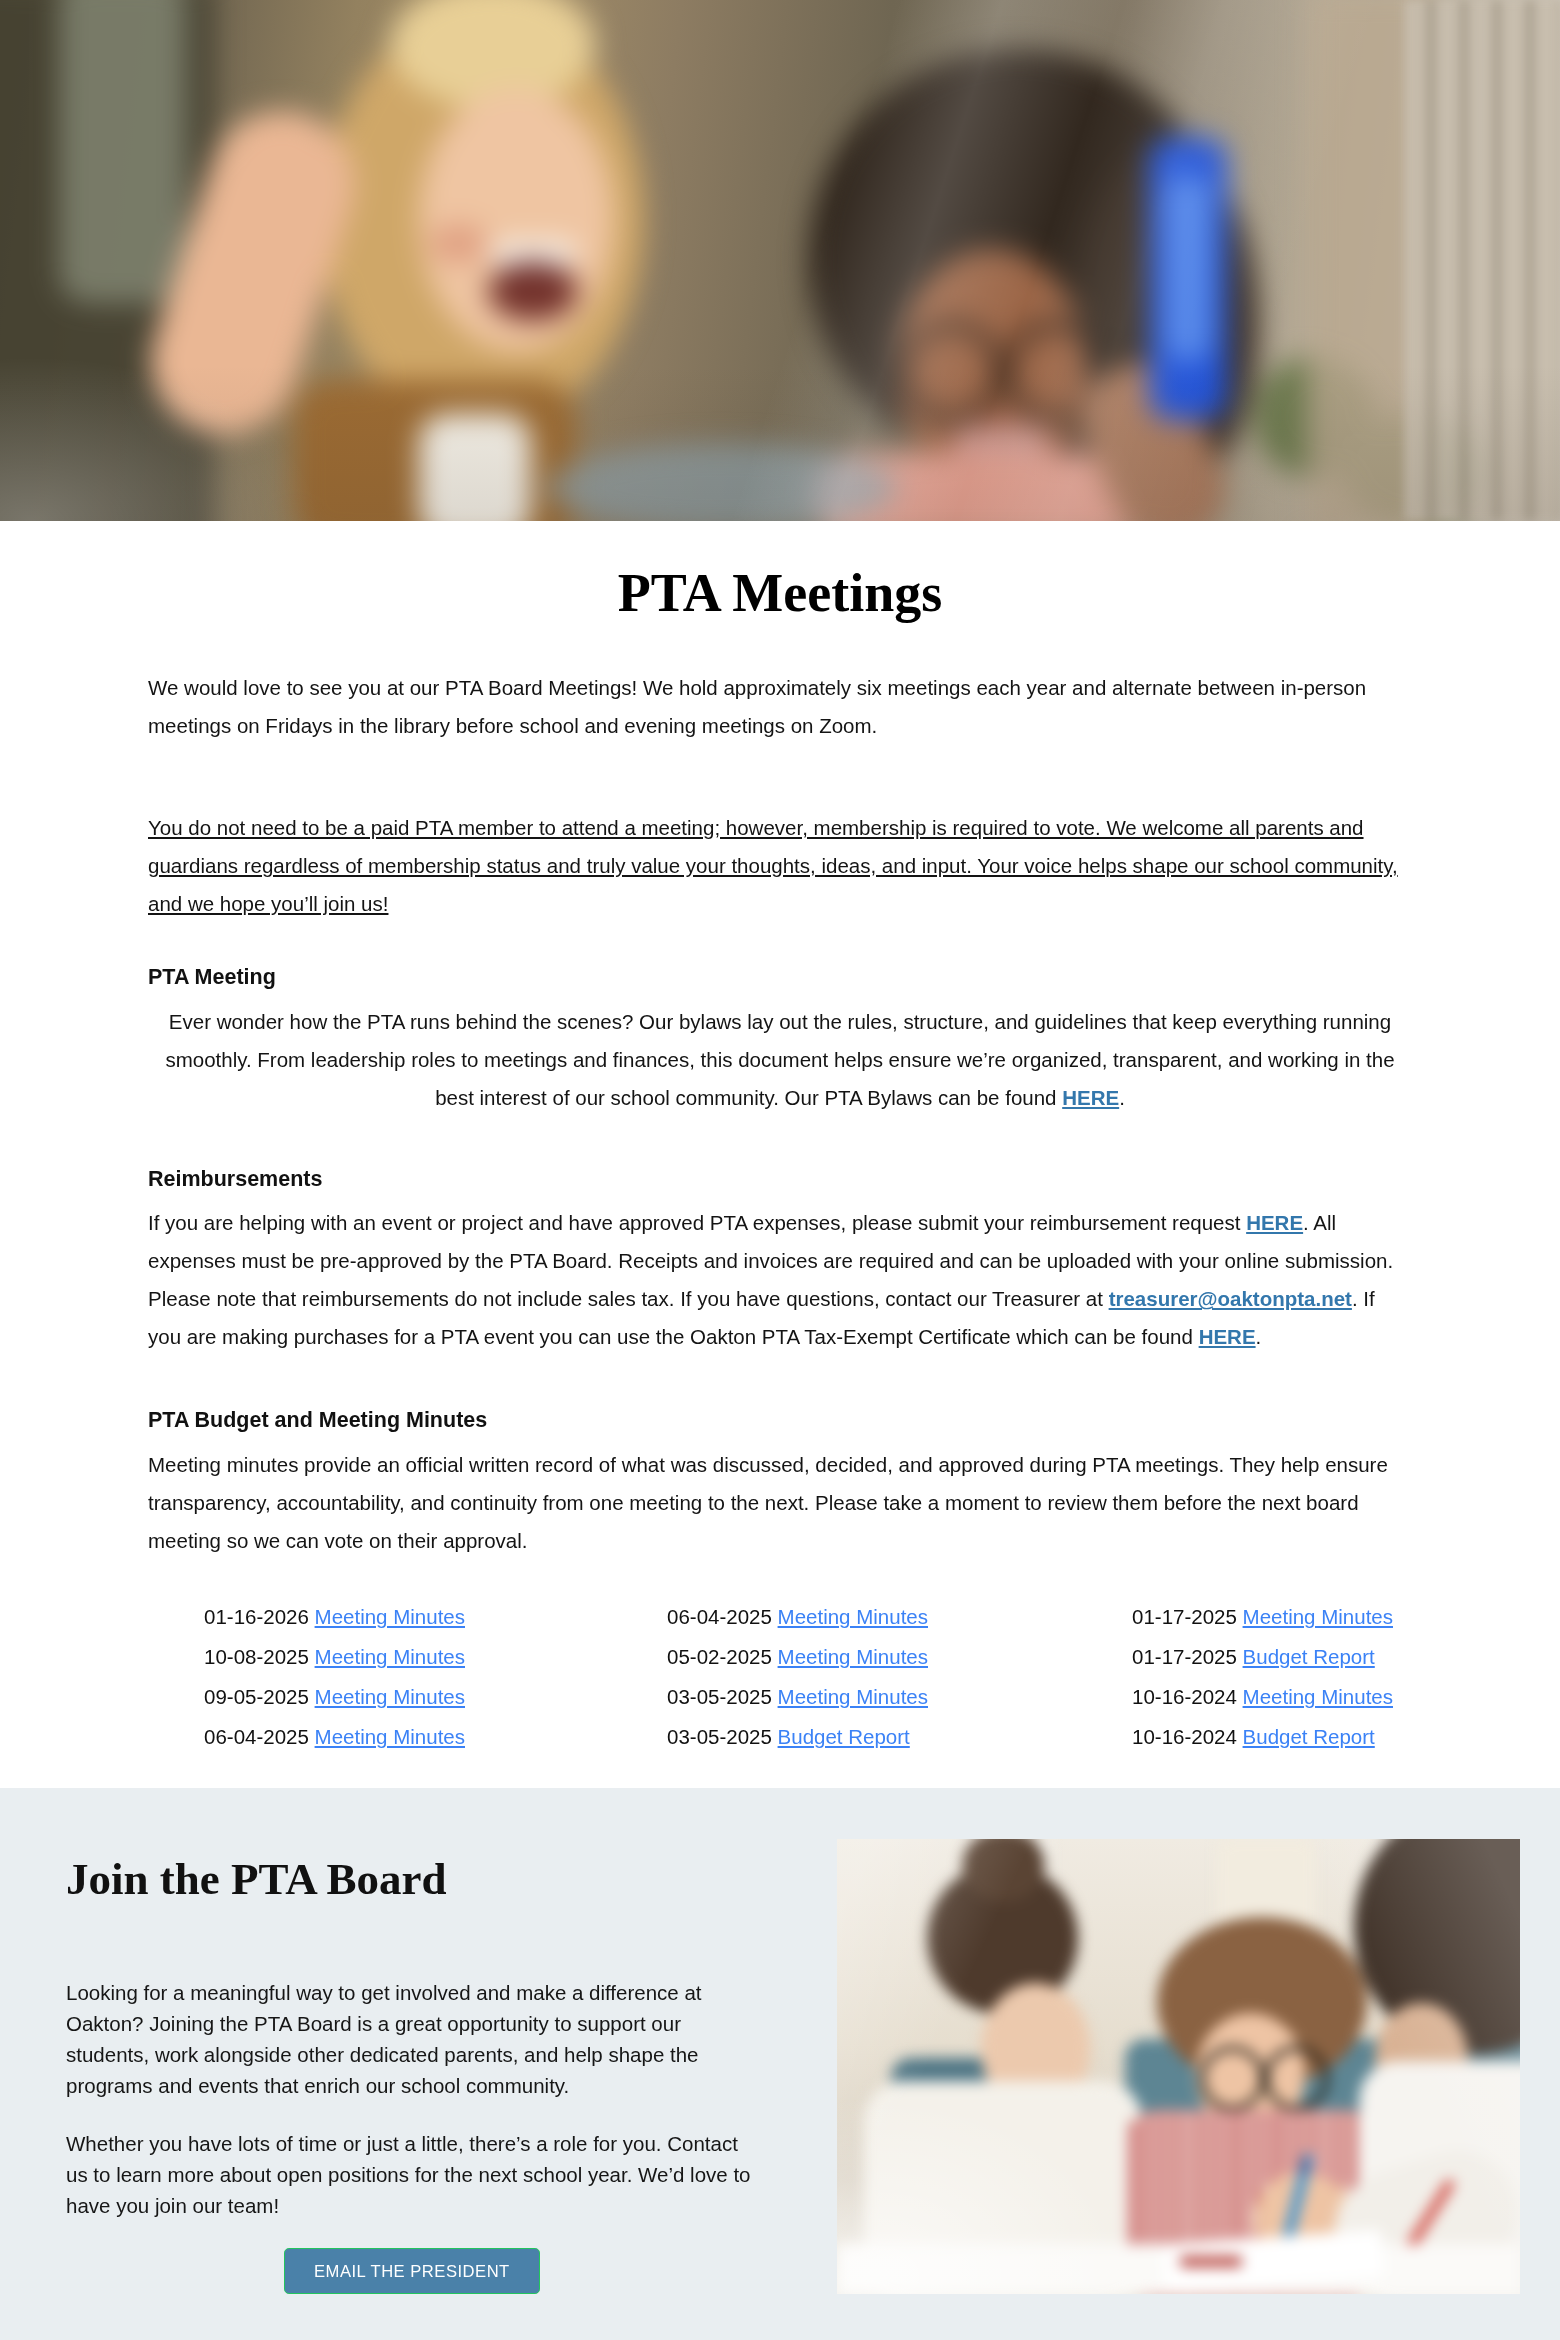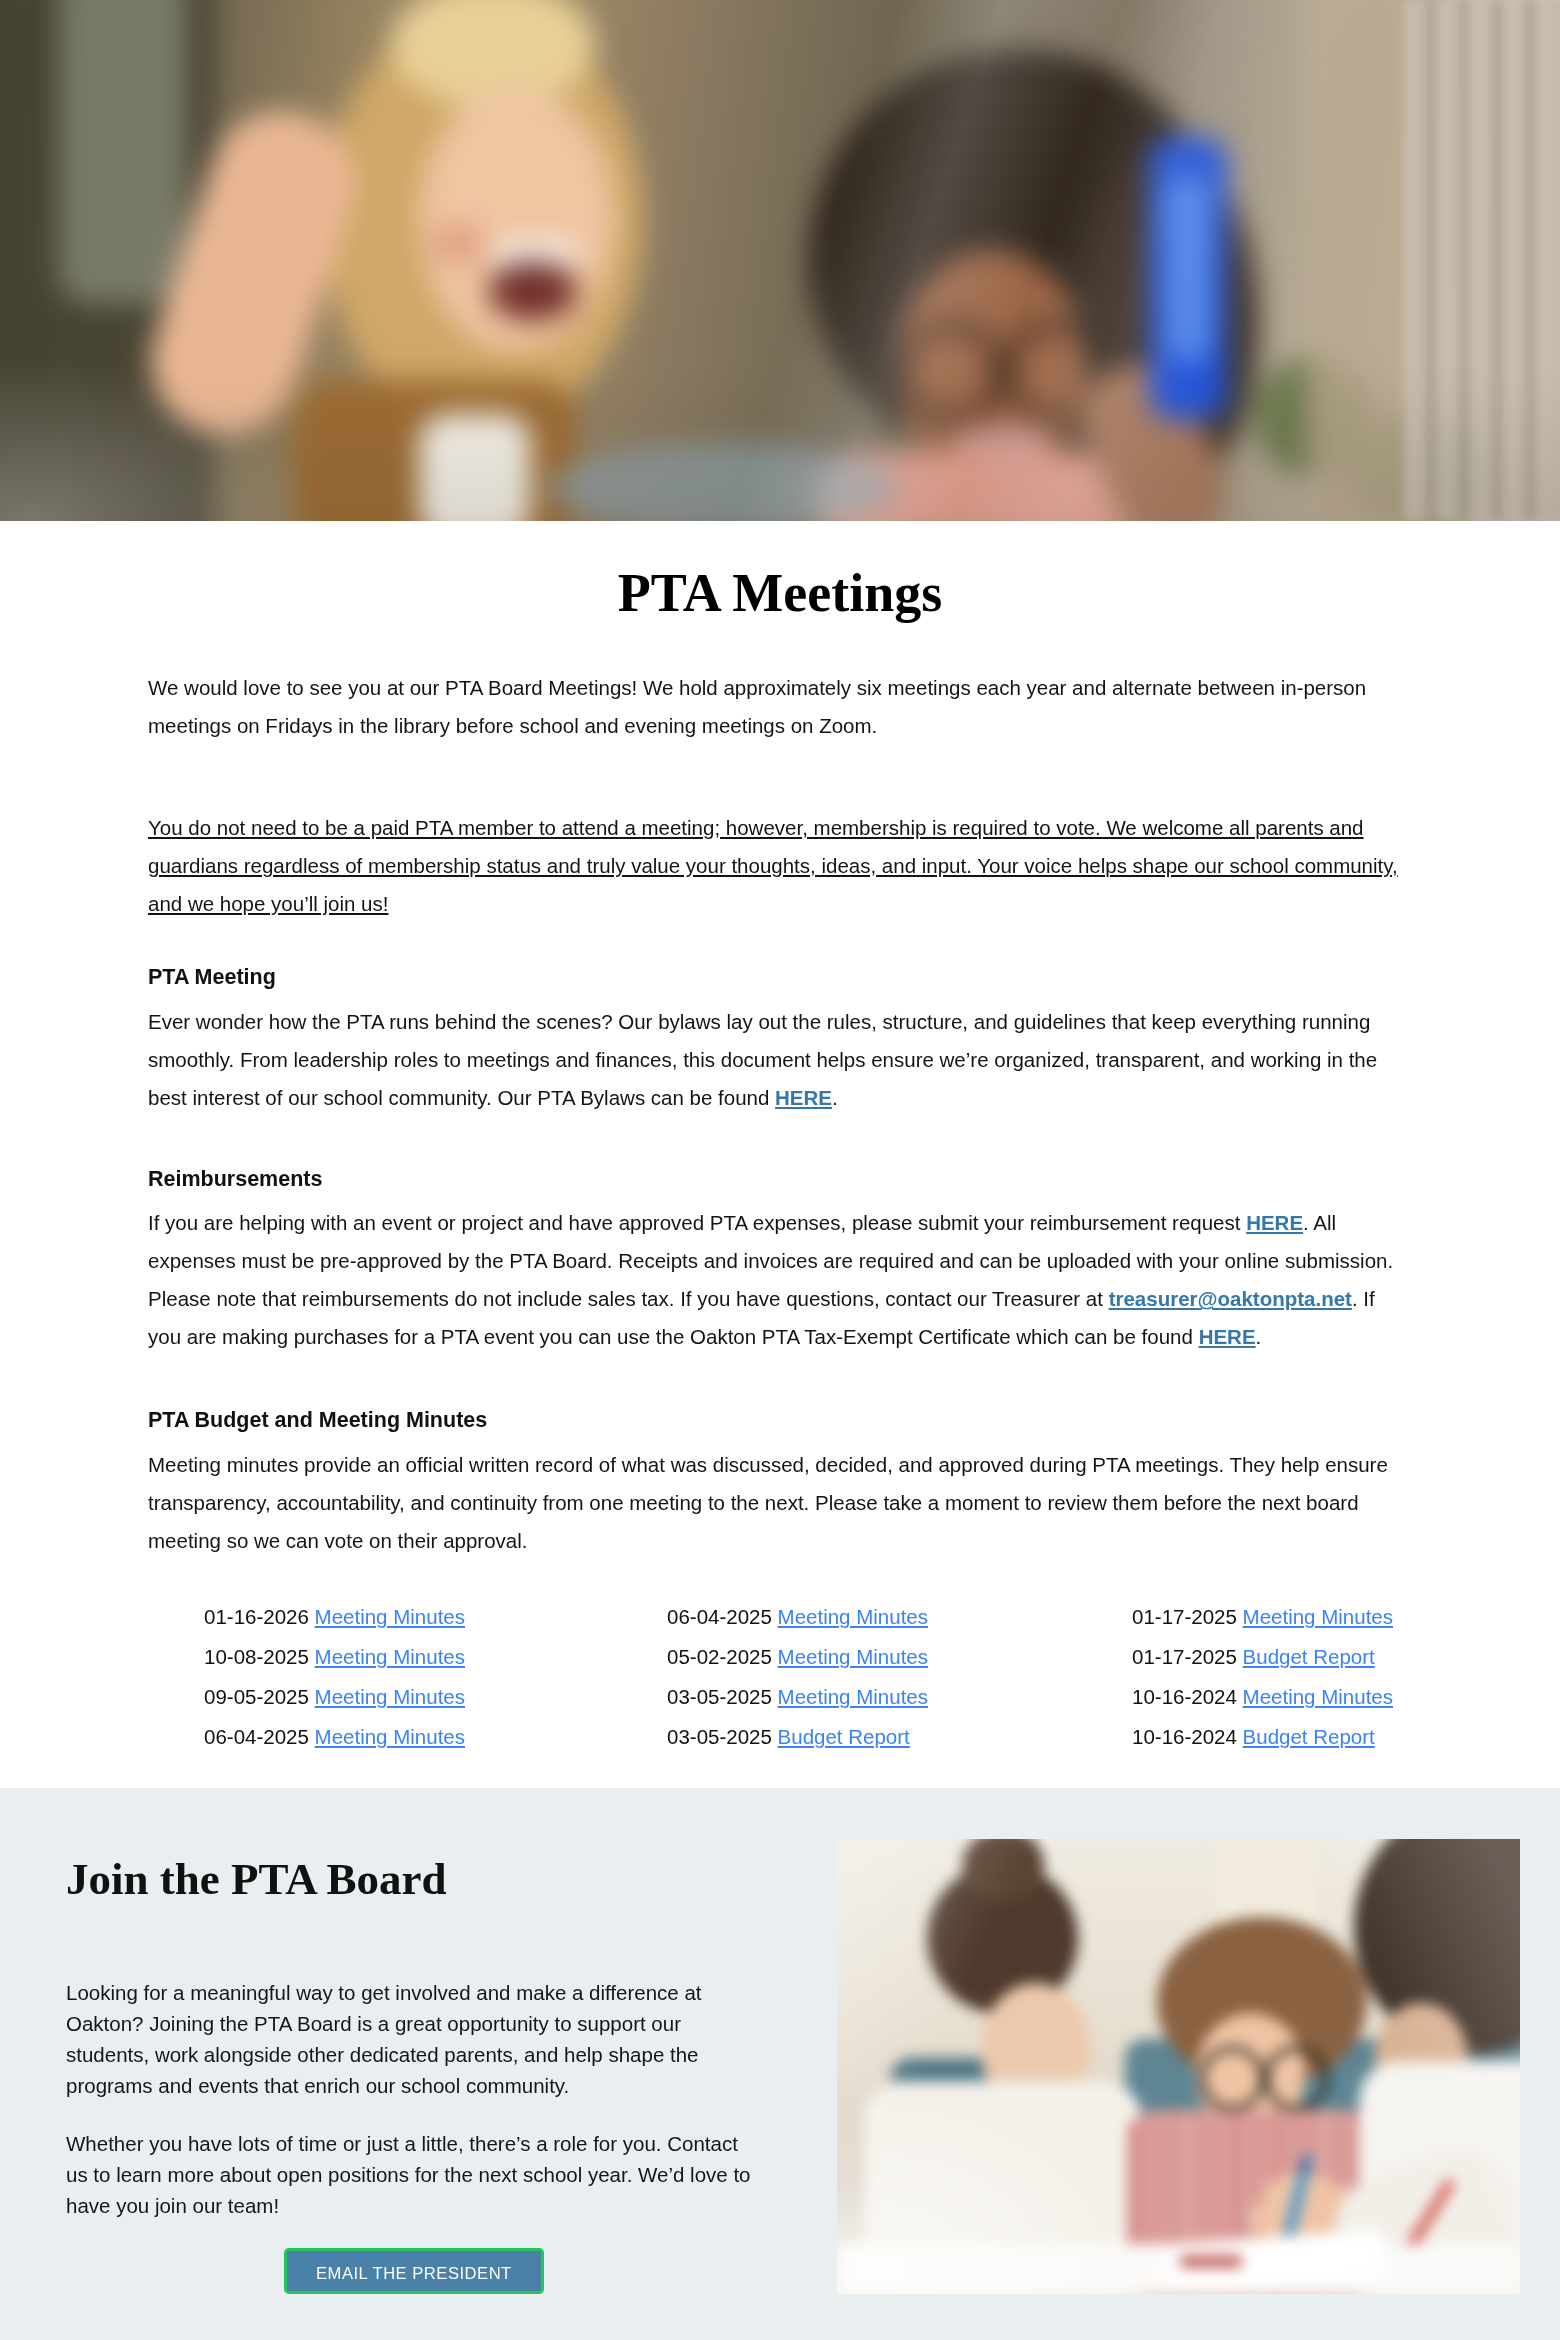--- a/index.html
+++ b/index.html
@@ -49,21 +49,21 @@
 
   
   .main{position:absolute;left:0;top:521px;width:1560px;height:1267px;background:#ffffff;}
   .main h1{margin:41px 0 0;text-align:center;font-family:"Liberation Serif", serif;
            font-weight:600;font-size:54px;line-height:62px;color:#000;}
   .content{width:1264px;margin:45px auto 0;font-size:20.5px;line-height:38px;color:#141414;}
   .content p{margin:0;}
   p.p-gap{margin-top:64px;text-decoration:underline;}
   .content h3{margin:0;font-size:21.5px;line-height:27px;font-weight:bold;color:#111;}
   h3.m-bylaws{margin-top:41px;}
-  p.t-bylaws{margin-top:11.7px;}
+  p.t-bylaws{margin-top:11.7px;text-align:center;}
   h3.m-reimb{margin-top:49px;}
   p.t-reimb{margin-top:11.7px;}
   h3.m-budget{margin-top:51px;}
   p.t-budget{margin-top:11.7px;}
   a.inline-link{color:#3377ac;text-decoration:underline;}
   a.inline-link.bold{font-weight:bold;}
 
   
   .minutes{position:relative;margin-top:37px;height:166px;}
   .mcol{position:absolute;top:0;}
@@ -74,21 +74,21 @@
 
   
   .join{position:absolute;left:0;top:1788px;width:1560px;height:553px;background:#e9eef1;}
   .join-left{position:absolute;left:66px;top:0;width:694px;}
   .join-left h2{margin:64px 0 0;font-family:"Liberation Serif", serif;font-weight:600;
                 font-size:45px;line-height:55px;color:#111;}
   .join-left p{margin:0;font-size:20.5px;line-height:31px;color:#161616;}
   p.jp1{margin-top:70px;}
   p.jp2{margin-top:27px;}
   .email-btn{display:inline-block;margin:27px 0 0 218px;height:46px;line-height:46px;
-             padding:0 29px;background:#4a81a9;border:3px solid #22c55e;border-radius:4.9px;
+             padding:0 29px;background:#4a81a9;border:1px solid #22c55e;border-radius:4.9px;
              color:#ffffff;font-size:16.6px;letter-spacing:0.5px;text-decoration:none;
              font-family:"Liberation Sans", sans-serif;box-sizing:border-box;}
 
   
   .jphoto{position:absolute;left:837px;top:51px;width:683px;height:455px;overflow:hidden;
           background:linear-gradient(180deg,#f0ebe2 0%,#e6decf 45%,#d8cfc0 75%,#e9e4da 100%);}
   .jphoto *{position:absolute;}
   .jblur{left:0;top:0;width:683px;height:455px;filter:blur(6.8px);}
   .jb{border-radius:50%;}
   .jb0{left:195px;top:0;width:17.6px;height:254px;background:#f8f6f1;border-radius:3.9px;}

